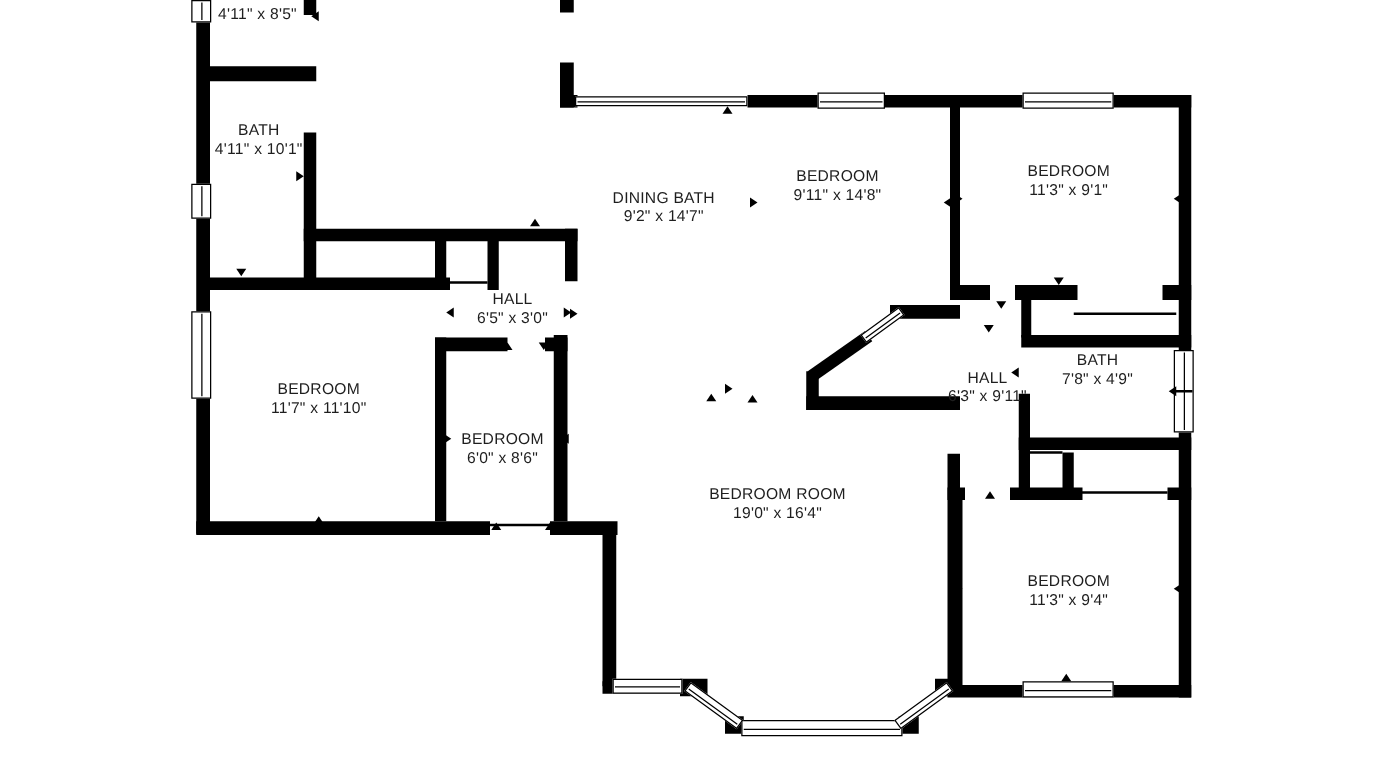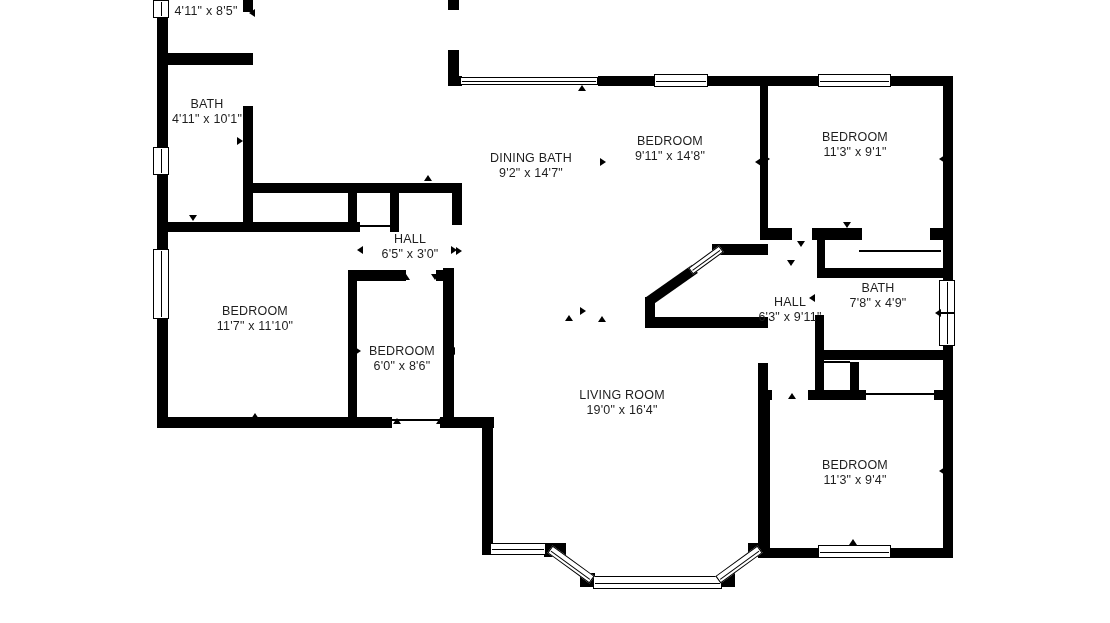--- a/index.html
+++ b/index.html
@@ -160,21 +160,21 @@
   </div>
   <div class="room-label" style="left:790px;top:295px;">
     <div>HALL</div>
     <div>6'3" x 9'11"</div>
   </div>
   <div class="room-label" style="left:878px;top:281px;">
     <div>BATH</div>
     <div>7'8" x 4'9"</div>
   </div>
   <div class="room-label" style="left:622px;top:388px;">
-    <div>LIVING ROOM</div>
+    <div>BEDROOM ROOM</div>
     <div>19'0" x 16'4"</div>
   </div>
   <div class="room-label" style="left:855px;top:458px;">
     <div>BEDROOM</div>
     <div>11'3" x 9'4"</div>
   </div>
 
 </div>
 
 </body></html>

